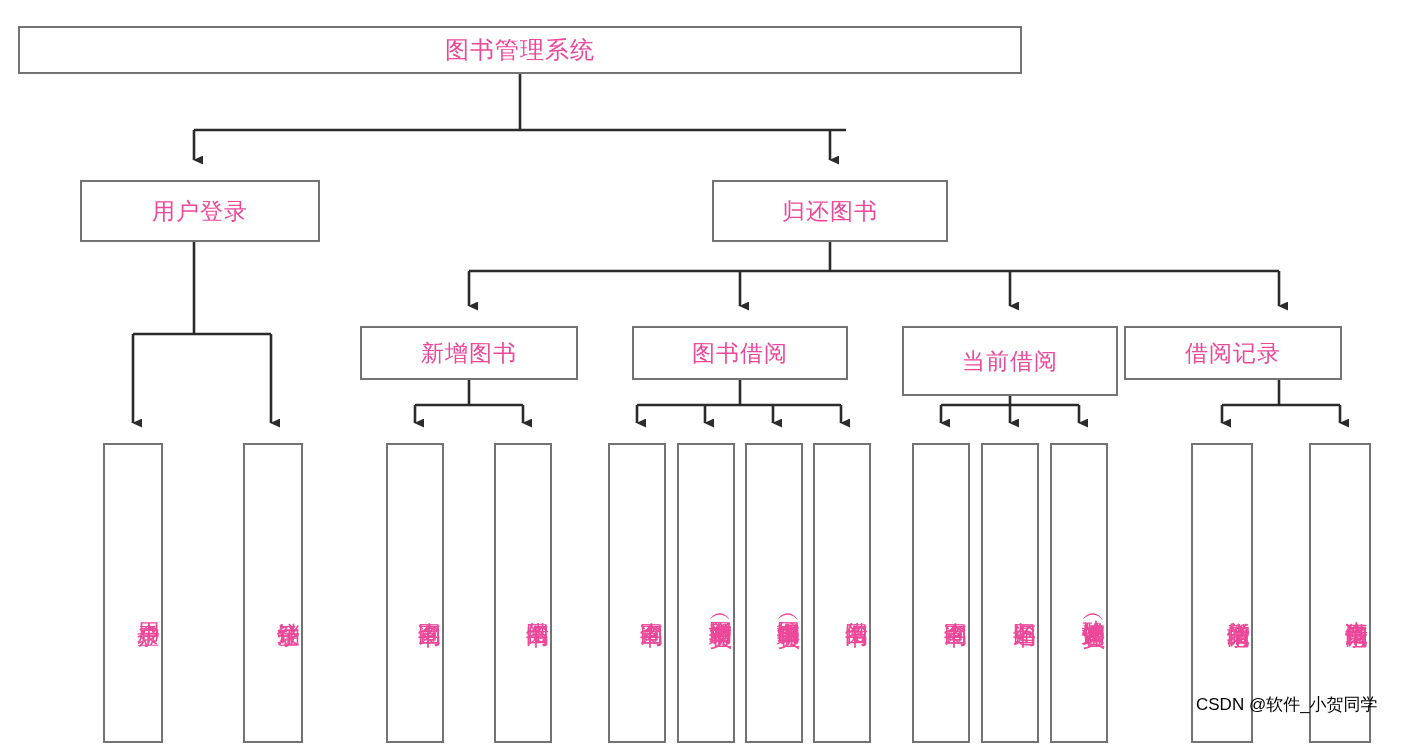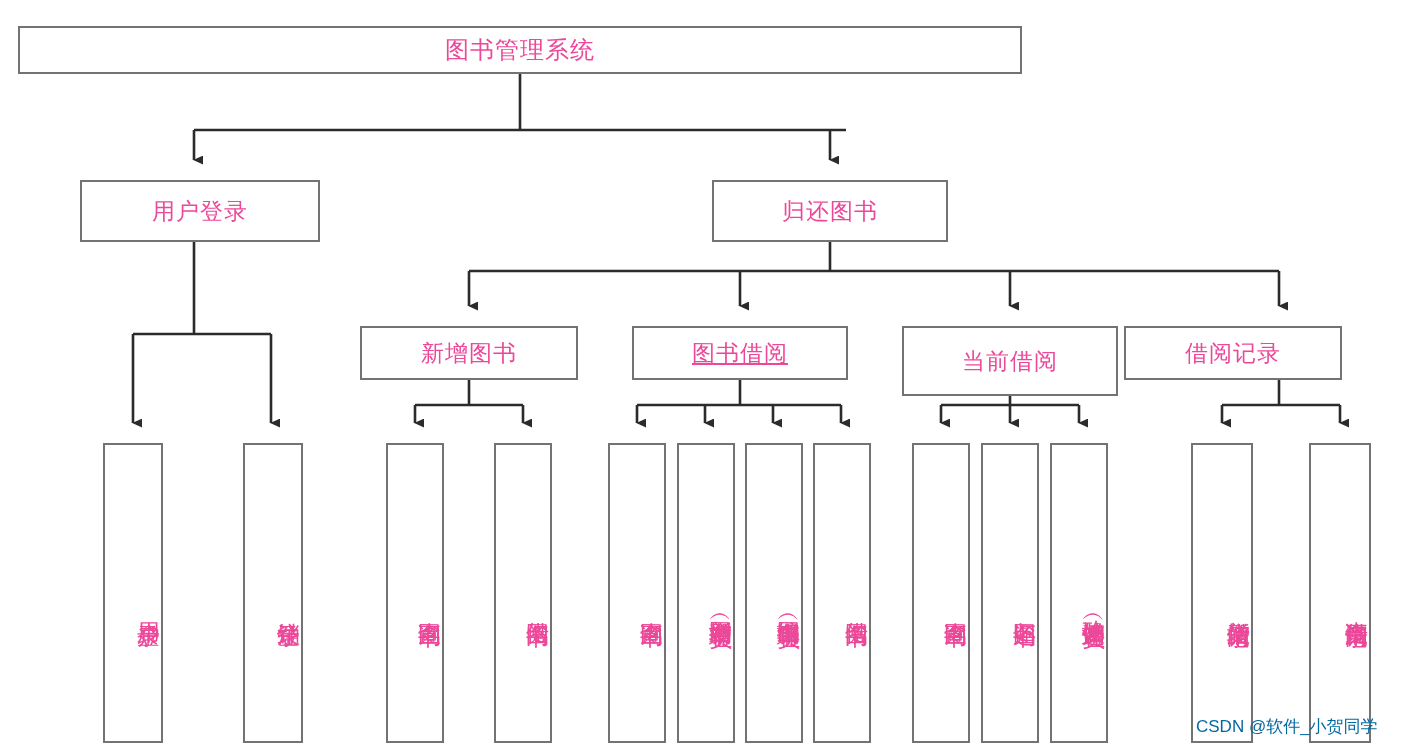--- a/index.html
+++ b/index.html
@@ -52,23 +52,23 @@
   }
   .node.vert span {
     display: block;
   }
   #root-node {
     font-size: 24px;
   }
   #watermark {
     position: absolute;
     left: 1196px;
-    top: 715px;
+    top: 693px;
     font-size: 17px;
-    color: #0369a1;
+    color: #000000;
     white-space: nowrap;
     user-select: none;
   }
 </style>
 </head>
 <body>
 
 <div id="canvas">
 
   <svg class="edges" viewBox="0 0 1405 747">
@@ -122,21 +122,21 @@
   </svg>
 
   <div class="node horiz" id="root-node" style="left:18px; top:18px; width:1004px; height:48px;">图书管理系统</div>
 
   <div class="node horiz" style="left:80px; top:172px; width:240px; height:62px;">用户登录</div>
 
   <div class="node horiz" style="left:712px; top:172px; width:236px; height:62px;">归还图书</div>
 
   <div class="node horiz" style="left:360px; top:318px; width:218px; height:54px;">新增图书</div>
 
-  <div class="node horiz" style="left:632px; top:318px; width:216px; height:54px;text-decoration:underline;">图书借阅</div>
+  <div class="node horiz" style="left:632px; top:318px; width:216px; height:54px;">图书借阅</div>
 
   <div class="node horiz" style="left:902px; top:318px; width:216px; height:70px;">当前借阅</div>
 
   <div class="node horiz" style="left:1124px; top:318px; width:218px; height:54px;">借阅记录</div>
 
   <div class="node vert" style="left:103px; top:435px; width:60px; height:300px;">
     <span>用户登录</span>
   </div>
 
   <div class="node vert" style="left:243px; top:435px; width:60px; height:300px;">

